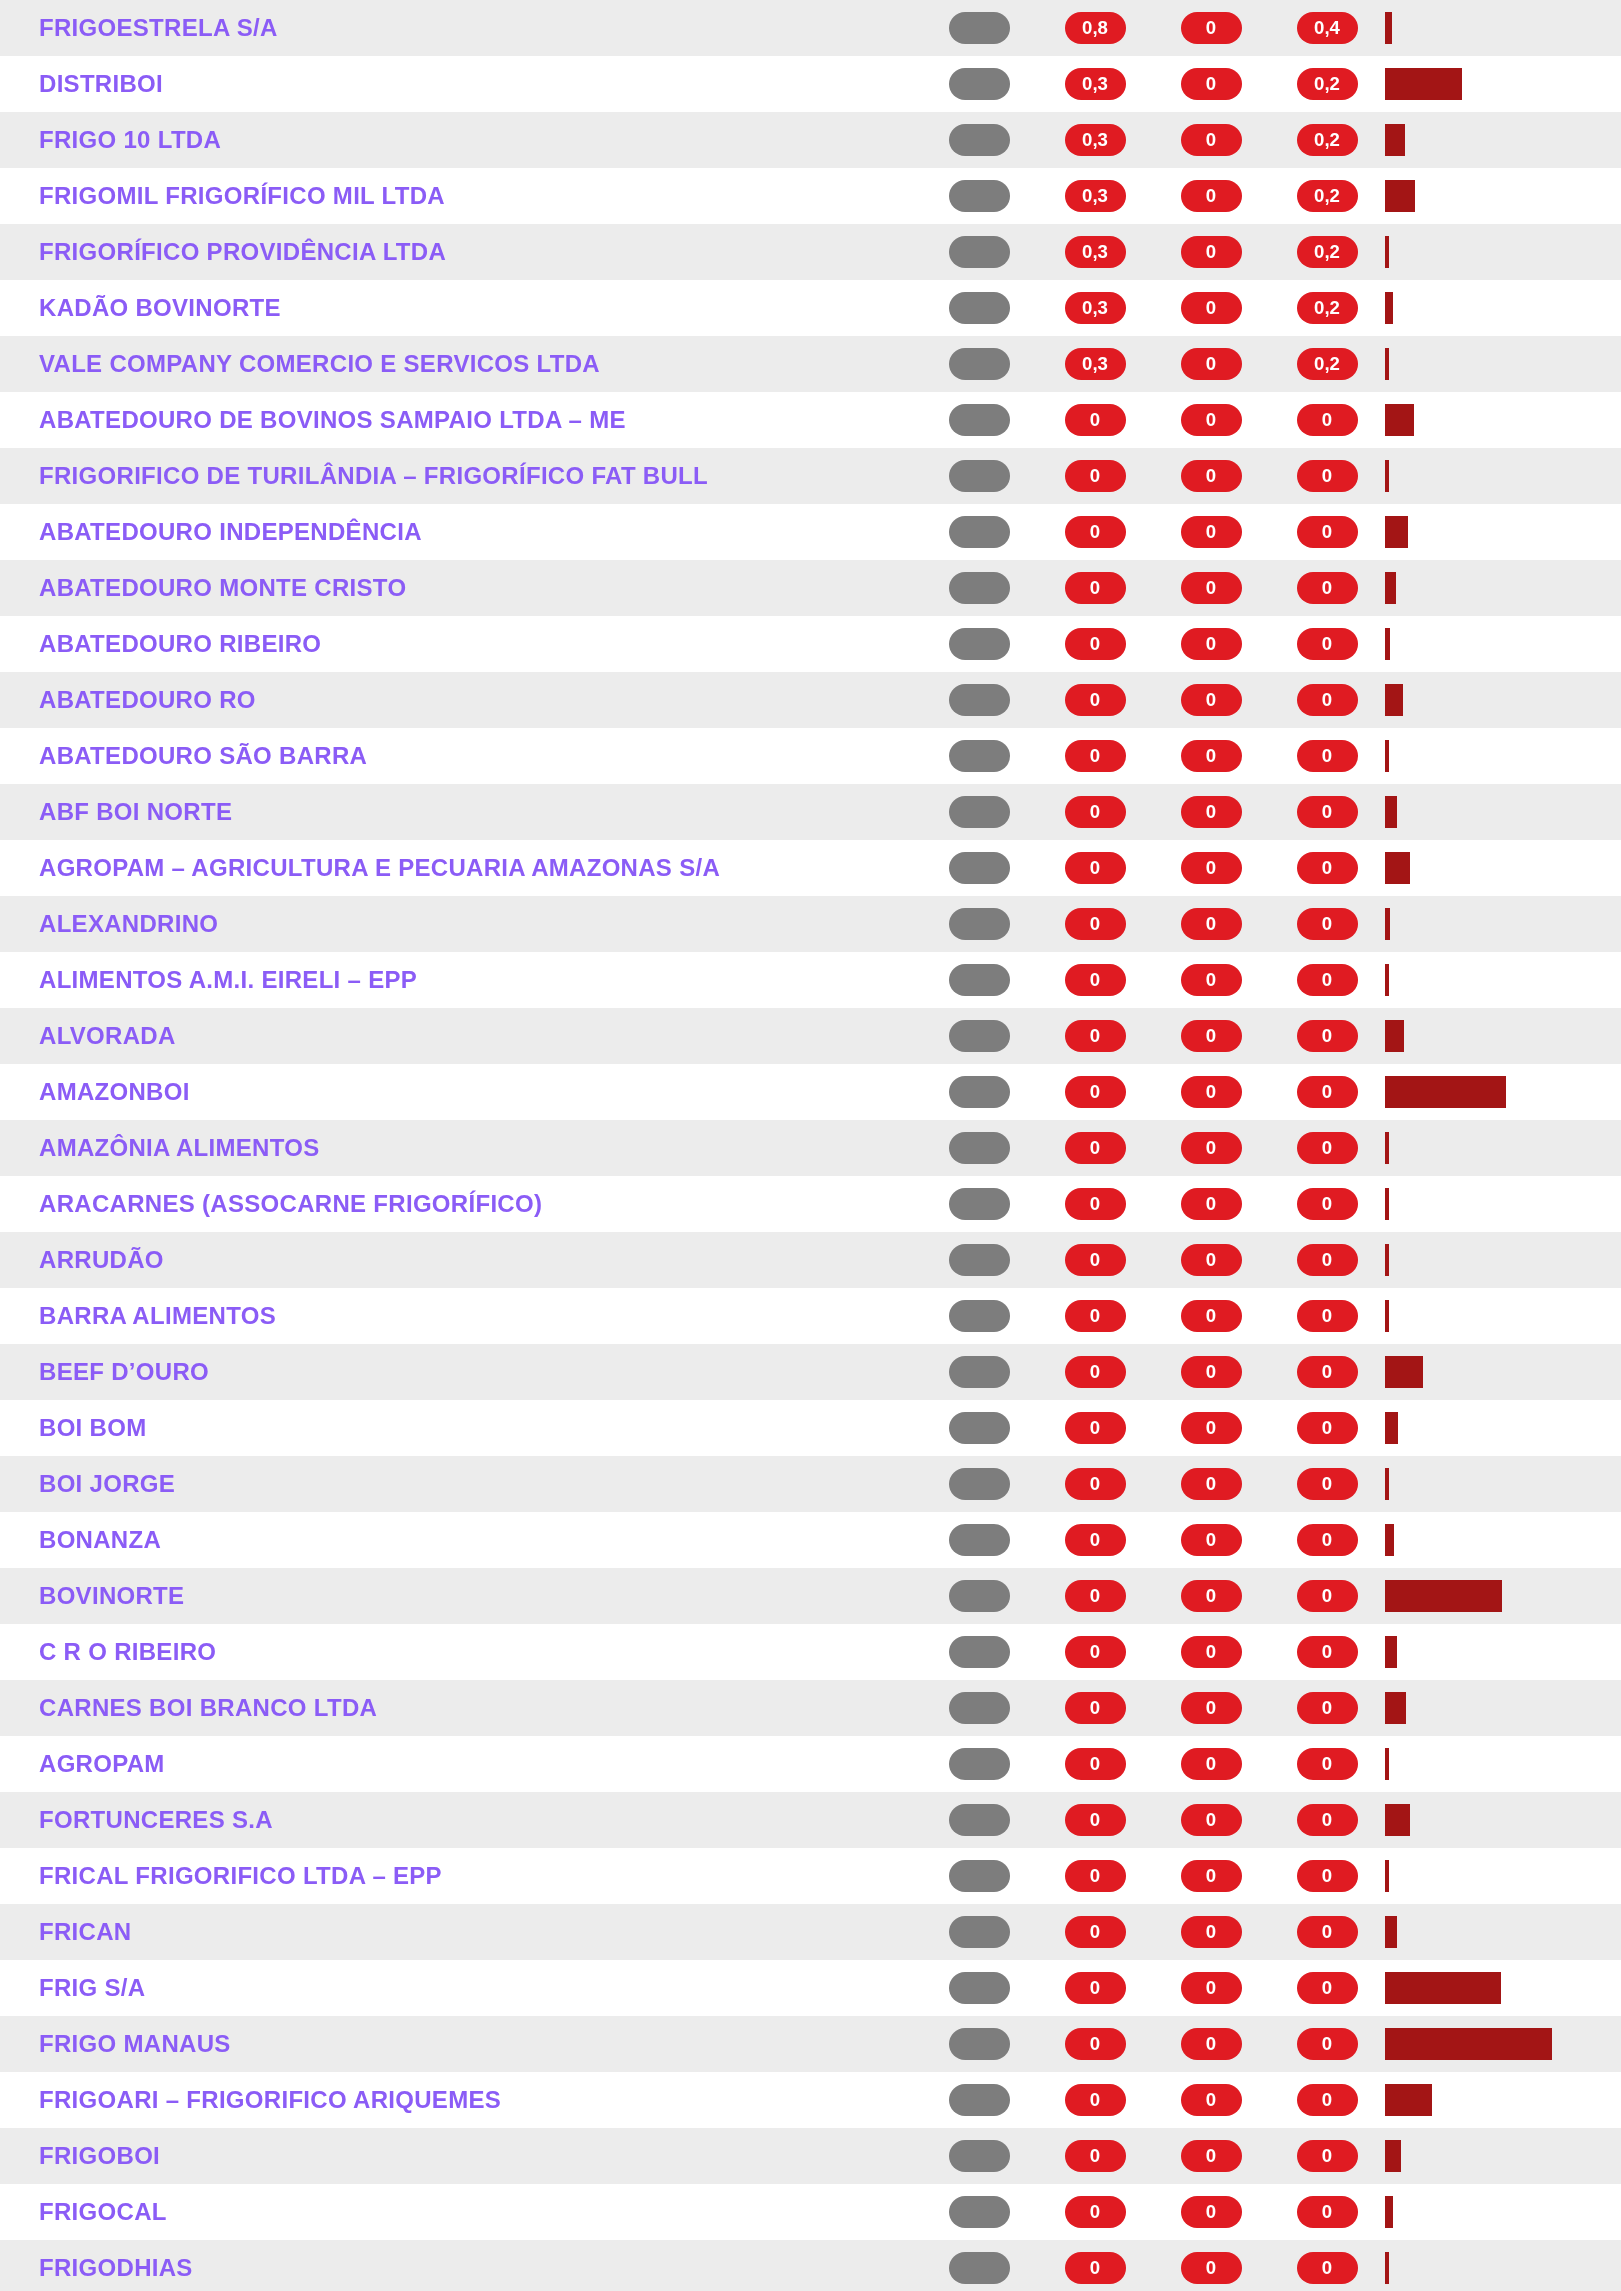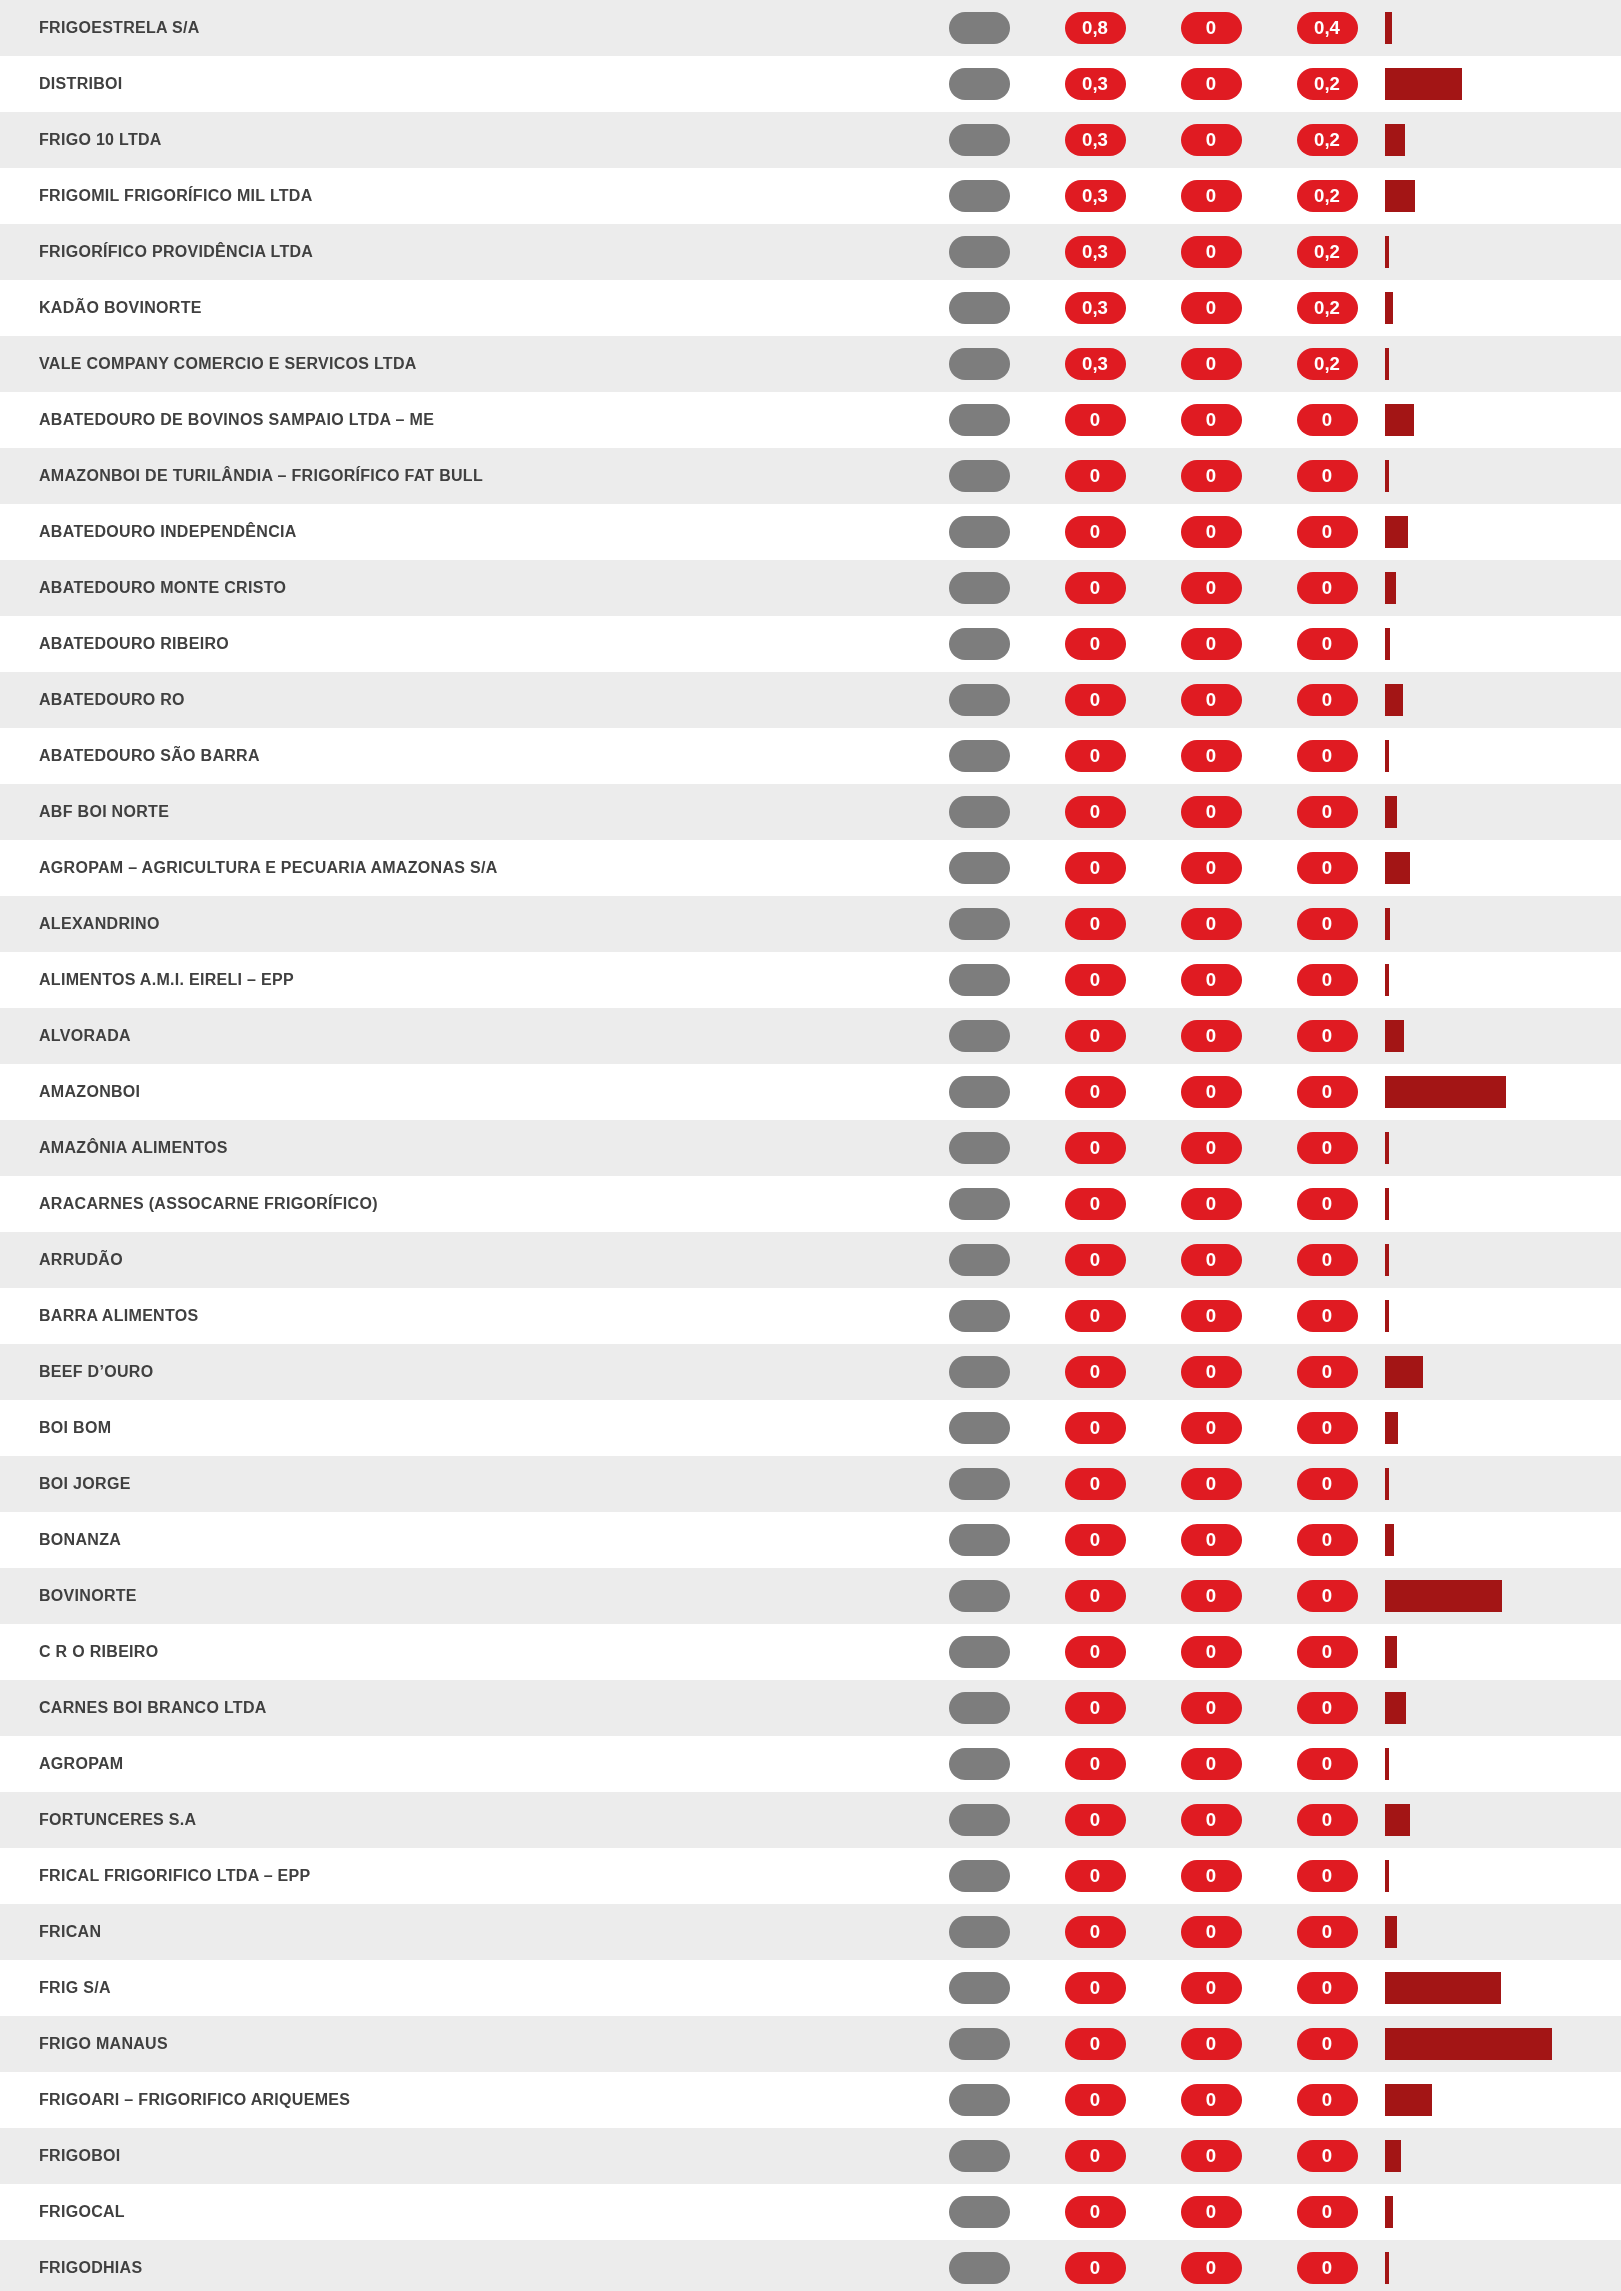--- a/index.html
+++ b/index.html
@@ -24,24 +24,24 @@
   .row.odd  { background: #ffffff; }
 
   td {
     padding: 0;
     vertical-align: middle;
   }
 
   .c-name {
     width: 882px;
     padding-left: 39px;
-    font-size: 16px;
+    font-size: 24px;
     font-weight: bold;
     letter-spacing: 0.3px;
-    color: #404040;
+    color: #8b5cf6;
     white-space: nowrap;
     overflow: hidden;
     text-overflow: ellipsis;
   }
   .c-pill { width: 116px; text-align: center; }
   .c-bar  { width: 274px; }
 
   .pill {
     display: inline-block;
     width: 61px;
@@ -164,21 +164,21 @@
         <td class="c-pill"><span class="pill red">0</span></td>
         <td class="c-pill"><span class="pill red">0</span></td>
         <td class="c-pill"><span class="pill red">0</span></td>
         <td class="c-bar">
           <div class="barwrap">
             <div class="bar" style="width: 28.5px;"></div>
           </div>
         </td>
       </tr>
       <tr class="row even">
-        <td class="c-name">AMAZONBOI DE TURILÂNDIA – FRIGORÍFICO FAT BULL</td>
+        <td class="c-name">FRIGORIFICO DE TURILÂNDIA – FRIGORÍFICO FAT BULL</td>
         <td class="c-pill"><span class="pill grey">&nbsp;</span></td>
         <td class="c-pill"><span class="pill red">0</span></td>
         <td class="c-pill"><span class="pill red">0</span></td>
         <td class="c-pill"><span class="pill red">0</span></td>
         <td class="c-bar">
           <div class="barwrap">
             <div class="bar" style="width: 3.9px;"></div>
           </div>
         </td>
       </tr>

